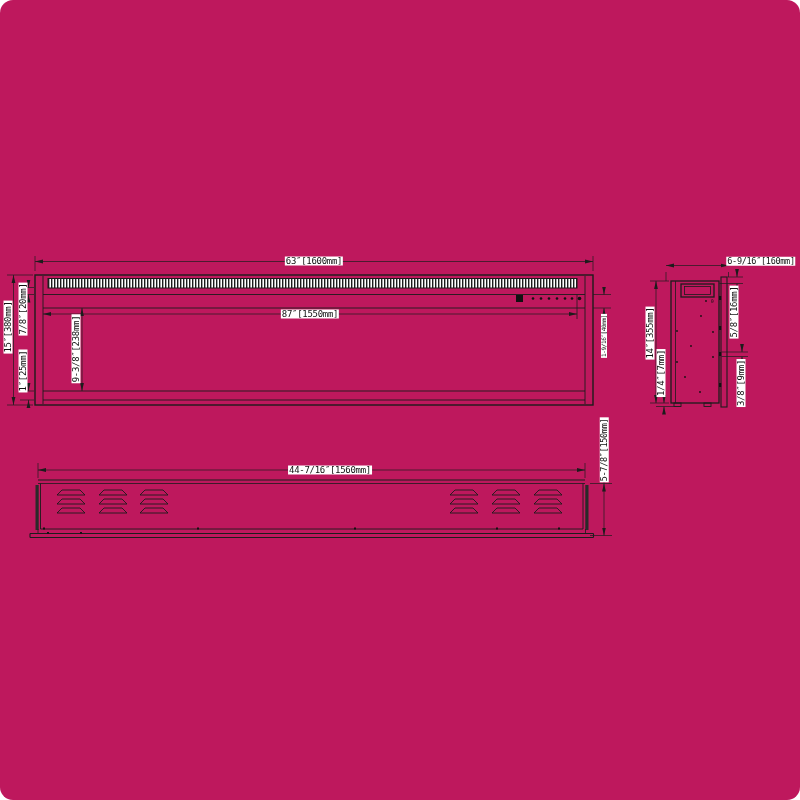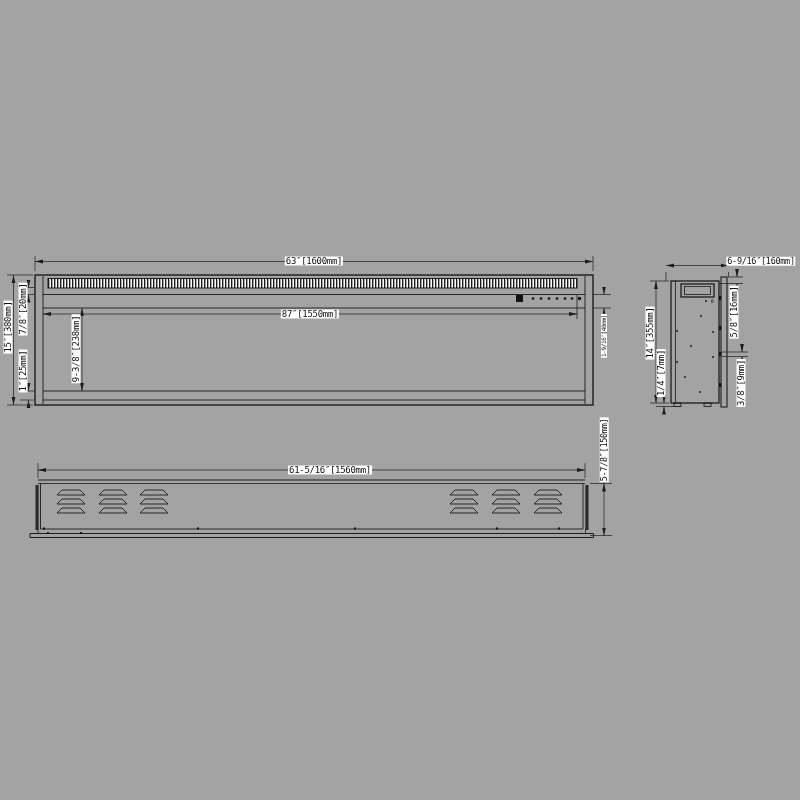--- a/index.html
+++ b/index.html
@@ -1,17 +1,17 @@
 <!DOCTYPE html>
 <html><head>
 <meta charset="utf-8">
 <style>
   html,body{margin:0;padding:0;background:#ffffff;}
-  .canvas{position:relative;width:800px;height:800px;background:#a3a3a3;overflow:hidden;
-          font-family:"DejaVu Sans Mono",monospace;}
+  .canvas{position:relative;width:800px;height:800px;background:#be185d;overflow:hidden;
+          font-family:"DejaVu Sans Mono",monospace;border-radius:13px;}
   svg{position:absolute;left:0;top:0;}
   .lab{position:absolute;font:9px "DejaVu Sans Mono",monospace;color:#111;background:#fff;
        white-space:nowrap;transform:translate(-50%,-50%);padding:0 1px;letter-spacing:-0.3px;line-height:1;}
   .lab.v{transform:translate(-50%,-50%) rotate(-90deg);}
   .lab.small{font-size:6px;letter-spacing:-0.4px;}
   .lab.tiny{font-size:5px;background:transparent;padding:0;}
   .lab.cond{font-size:8.5px;}
 </style>
 </head>
 <body>
@@ -173,16 +173,16 @@
 <div class="lab v" style="left:76px;top:349px">9-3/8″[238mm]</div>
 <div class="lab v small" style="left:604px;top:336px">1-9/16″[40mm]</div>
 
 <div class="lab cond" style="left:761px;top:261px">6-9/16″[160mm]</div>
 <div class="lab v" style="left:734px;top:312px">5/8″[16mm]</div>
 <div class="lab v" style="left:650px;top:333px">14″[355mm]</div>
 <div class="lab v" style="left:661px;top:373px">1/4″[7mm]</div>
 <div class="lab v" style="left:741px;top:383px">3/8″[9mm]</div>
 <div class="lab tiny" style="left:712px;top:301px">0</div>
 
-<div class="lab" style="left:330px;top:470px">61-5/16″[1560mm]</div>
+<div class="lab" style="left:330px;top:470px">44-7/16″[1560mm]</div>
 <div class="lab v cond" style="left:604px;top:450px">5-7/8″[150mm]</div>
 
 </div>
 
 </body></html>

